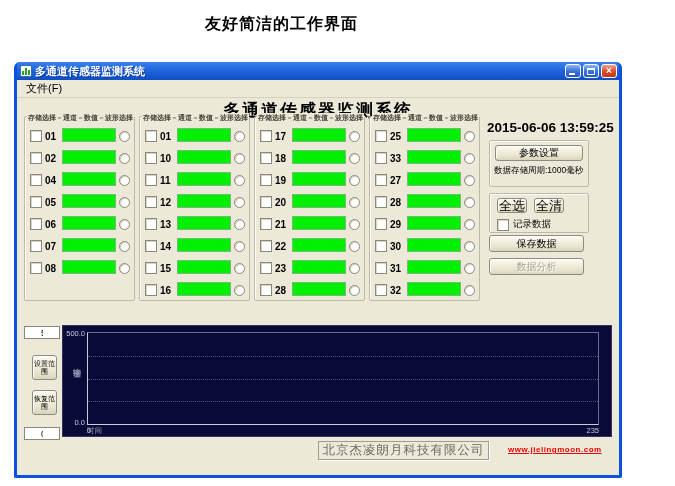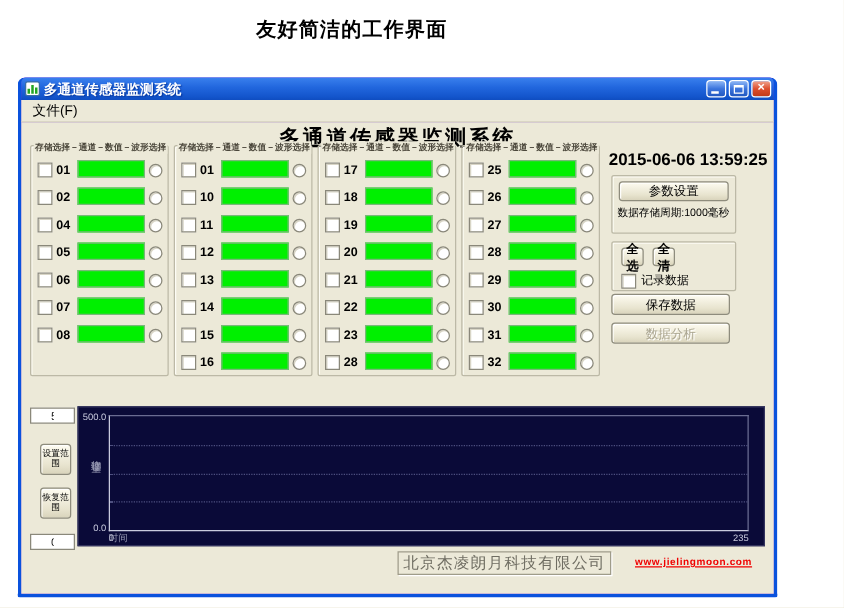--- a/index.html
+++ b/index.html
@@ -44,21 +44,21 @@
   .timestamp{position:absolute;left:470px;top:22px;width:132px;font-size:13.5px;font-weight:bold;color:#000;letter-spacing:0px;white-space:nowrap;}
   .pgroup{position:absolute;box-sizing:border-box;border:1px solid #bcb9a6;border-radius:2px;box-shadow:inset 1px 1px 0 #fdfcf5;}
   .pgroup1{left:472px;top:42px;width:100px;height:47px;padding:4px 4px 0 4px;}
   .pgroup2{left:472px;top:95px;width:100px;height:40px;padding:4px 4px 0 7px;}
   .btn{background:linear-gradient(180deg,#fdfbf0,#e8e4cf 70%,#d9d4bc);border:1px solid #8e8c7d;border-radius:3px;
     box-shadow:inset 1px 1px 0 rgba(255,255,255,.9);font-size:10px;color:#000;text-align:center;
     display:inline-flex;align-items:center;justify-content:center;box-sizing:border-box;cursor:default;}
   .btn-params{width:88px;height:16px;margin-left:1px;}
   .storage-text{font-size:8.5px;color:#000;margin-top:4px;white-space:nowrap;}
   .minibtns{display:flex;gap:7px;}
-  .btn-mini{width:18px;height:15px;font-size:10px;font-weight:bold;}
+  .btn-mini{width:30px;height:15px;font-size:13px;}
   .record-row{display:flex;align-items:center;margin-top:5px;gap:4px;font-size:9.5px;}
   .btn-save{position:absolute;left:472px;top:137px;width:95px;height:17px;}
   .btn-analyze{position:absolute;left:472px;top:160px;width:95px;height:17px;color:#aaa590;text-shadow:1px 1px 0 #fff;}
 
   
   .rinput{position:absolute;width:36px;height:13px;box-sizing:border-box;border:1px solid #8a887a;background:#fff;font-size:9px;padding:0 16px;font-family:"Liberation Sans",sans-serif;}
   .rinput.top{left:7px;top:228px;}
   .rinput.bottom{left:7px;top:329px;}
   .range-btn{position:absolute;left:15px;width:25px;height:25px;font-size:7px;line-height:8px;padding:1px;white-space:normal;word-break:break-all;}
   .range-btn.b1{top:257px;}
@@ -267,21 +267,21 @@
         <div class="cgroup">
           <span class="cgroup-h">存储选择－通道－数值－波形选择</span>
           <div class="crow">
             <span class="cb"></span>
             <span class="clabel">25</span>
             <span class="cbar" style="background: rgb(0, 240, 0);"></span>
             <span class="rb"></span>
           </div>
           <div class="crow">
             <span class="cb"></span>
-            <span class="clabel">26</span>
+            <span class="clabel">33</span>
             <span class="cbar" style="background: rgb(0, 240, 0);"></span>
             <span class="rb"></span>
           </div>
           <div class="crow">
             <span class="cb"></span>
             <span class="clabel">27</span>
             <span class="cbar" style="background: rgb(0, 240, 0);"></span>
             <span class="rb"></span>
           </div>
           <div class="crow">

